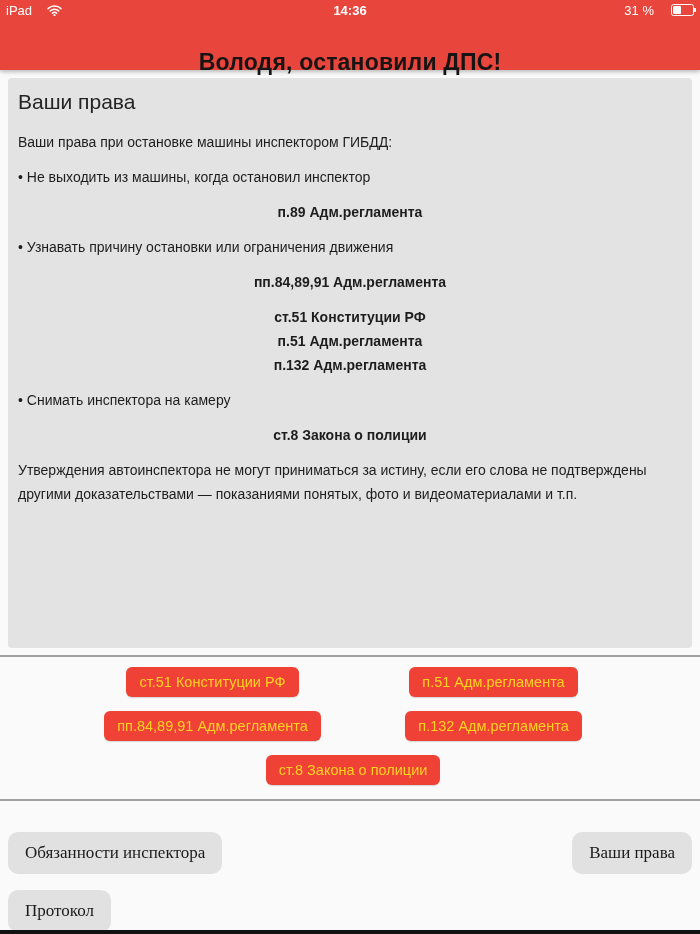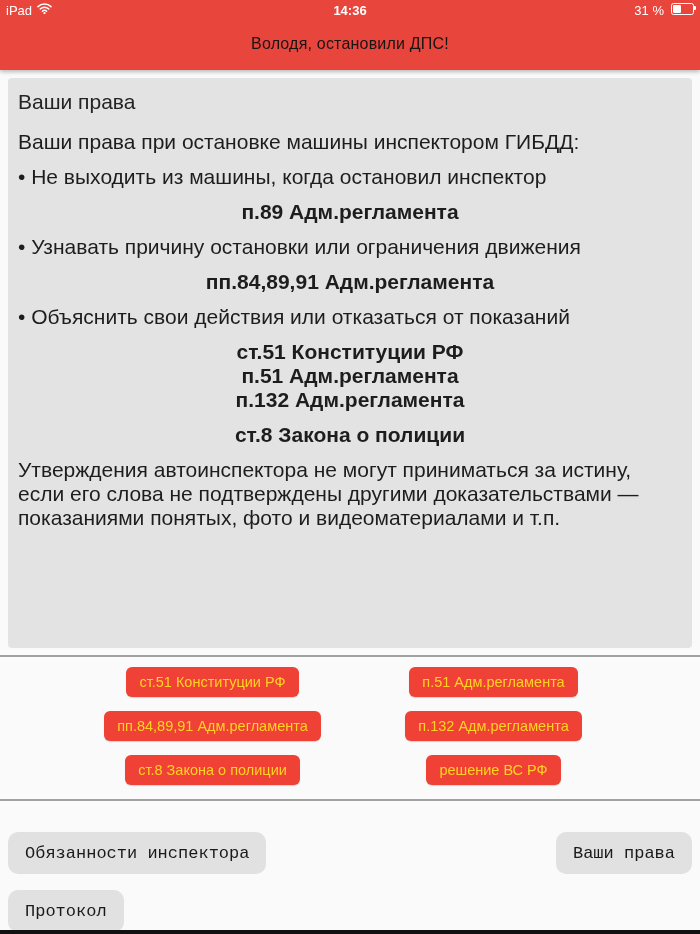--- a/index.html
+++ b/index.html
@@ -21,21 +21,21 @@
   }
   .status-bar {
     height: 20px;
     display: flex;
     align-items: center;
     justify-content: space-between;
     padding: 0 6px;
     color: #ffffff;
     font-size: 13px;
   }
-  .status-left, .status-right { display: flex; gap: 5px; }
+  .status-left, .status-right { display: flex; align-items: center; gap: 15px; }
   .status-time { font-weight: bold; position: absolute; left: 50%; top: 3px; transform: translateX(-50%); }
   .wifi-svg { display: block; }
   .battery {
     display: inline-block;
     width: 21px; height: 10px;
     border: 1px solid #ffffff;
     border-radius: 2.5px;
     position: relative;
     margin-left: 2px;
   }
@@ -46,45 +46,45 @@
     border-radius: 1px;
   }
   .battery .nub {
     position: absolute; right: -3px; top: 2.5px;
     width: 2px; height: 4px;
     background: #ffffff;
     border-radius: 0 1px 1px 0;
   }
   .header-title {
     text-align: center;
-    font-size: 16px;
-    font-weight: normal;
+    font-size: 23px;
+    font-weight: bold;
     color: #181414;
-    margin-top: 15px;
+    margin-top: 29px;
     letter-spacing: 0.2px;
   }
 
   
   .content-card {
     margin: 8px 8px 0 8px;
     height: 570px;
     background: #e4e3e3;
     border-radius: 4px;
     padding: 10px 10px;
     box-sizing: border-box;
     overflow: hidden;
   }
   .content-heading {
     font-size: 21px;
     font-weight: normal;
     color: #242424;
     margin: 2px 0 16px 0;
   }
   .para {
-    font-size: 21px;
+    font-size: 14px;
     line-height: 24px;
     margin: 11px 0;
     white-space: pre-line;
   }
   .para.bold { font-weight: bold; text-align: center; }
 
   
   .divider {
     height: 2px;
     background: #a2a2a2;
@@ -124,21 +124,21 @@
     justify-content: space-between;
     align-items: center;
   }
   .nav-row-1 { margin-top: 31px; }
   .nav-row-2 { margin-top: 16px; }
   .nav-btn {
     background: #e2e1e1;
     color: #1a1a1a;
     border: none;
     border-radius: 10px;
-    font-family: Liberation Mono, monospace;
+    font-family: Liberation Serif, serif;
     font-size: 17px;
     height: 42px;
     padding: 0 17px;
     cursor: pointer;
   }
 
   .bottom-edge {
     position: absolute;
     left: 0; right: 0; bottom: 0;
     height: 4px;
@@ -172,24 +172,24 @@
 </div>
 
 <div class="content-card">
   <div class="content-heading">Ваши права</div>
   <div>
       <p class="para">Ваши права при остановке машины инспектором ГИБДД:</p>
       <p class="para">• Не выходить из машины, когда остановил инспектор</p>
       <p class="para bold">п.89 Адм.регламента</p>
       <p class="para">• Узнавать причину остановки или ограничения движения</p>
       <p class="para bold">пп.84,89,91 Адм.регламента</p>
-      <p class="para">• Объяснить свои действия или отказаться от показаний</p>
       <p class="para bold">ст.51 Конституции РФ
 п.51 Адм.регламента
 п.132 Адм.регламента</p>
+      <p class="para">• Снимать инспектора на камеру</p>
       <p class="para bold">ст.8 Закона о полиции</p>
       <p class="para">Утверждения автоинспектора не могут приниматься за истину, если его слова не подтверждены другими доказательствами — показаниями понятых, фото и видеоматериалами и т.п.</p>
     </div>
 </div>
 
 <div class="divider divider-1"></div>
 
 <div class="legal-rows">
     <div class="legal-row">
       <div class="legal-cell">
@@ -203,23 +203,20 @@
       <div class="legal-cell">
         <button class="legal-btn">пп.84,89,91 Адм.регламента</button>
       </div>
       <div class="legal-cell">
         <button class="legal-btn">п.132 Адм.регламента</button>
       </div>
     </div>
     <div class="legal-row">
       <div class="legal-cell">
         <button class="legal-btn">ст.8 Закона о полиции</button>
-      </div>
-      <div class="legal-cell">
-        <button class="legal-btn">решение ВС РФ</button>
       </div>
     </div>
   </div>
 
 <div class="divider divider-2"></div>
 
 <div class="nav-area">
   <div class="nav-row nav-row-1">
     <button class="nav-btn">Обязанности инспектора</button>
     <button class="nav-btn">Ваши права</button>

